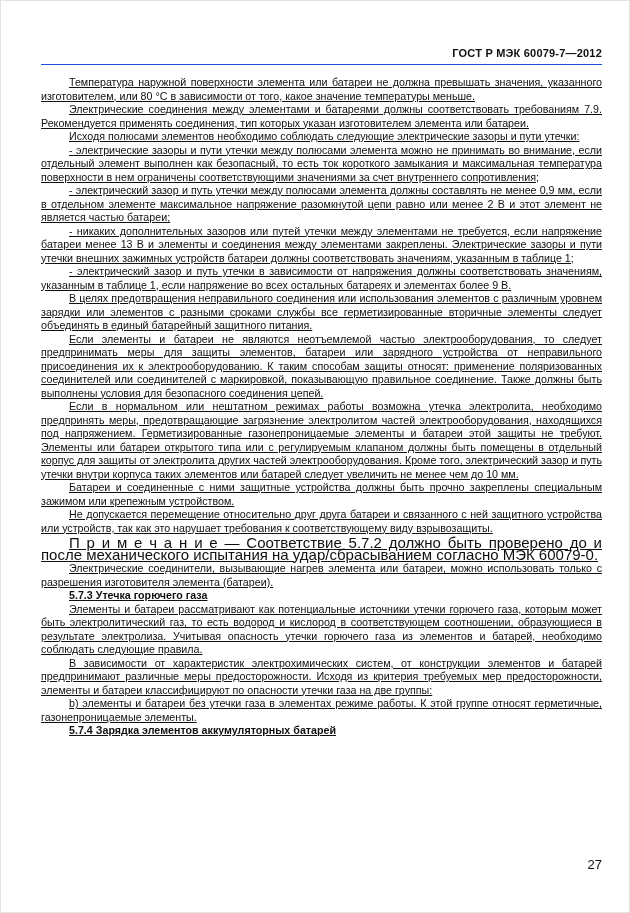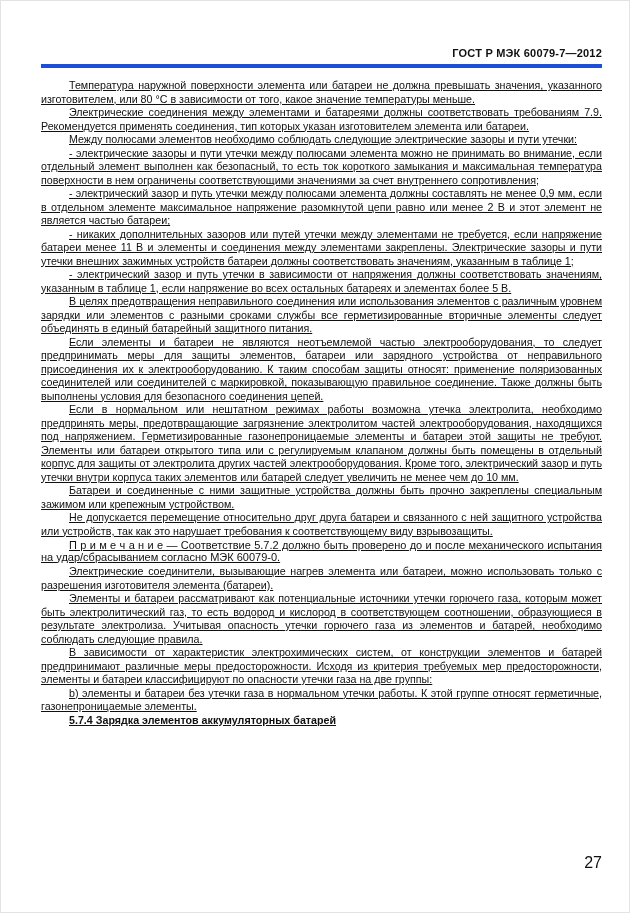--- a/index.html
+++ b/index.html
@@ -18,65 +18,66 @@
     background: #ffffff;
     border: 1px solid #e3e3e3;
     padding: 46px 27px 0 40px;
   }
   .doc-header {
     text-align: right;
     font-weight: bold;
     font-size: 11px;
     letter-spacing: 0.2px;
     padding-bottom: 5px;
-    border-bottom: 4px solid #1d4ed8;
+    border-bottom: 1px solid #1d4ed8;
     margin-bottom: 11px;
   }
   .doc-body {
     font-size: 10.7px;
     line-height: 13.5px;
     text-align: justify;
   }
   .para { text-indent: 28px; text-decoration: underline; }
   .heading { font-weight: bold; }
   .note {
-    font-size: 11px;
+    font-size: 15px;
     line-height: 11.6px;
     margin: 2px 0;
   }
   .page-number {
     position: absolute;
     right: 27px;
     bottom: 40px;
-    font-size: 16px;
+    font-size: 13px;
     color: #101010;
   }
 </style>
 </head>
 <body>
 
 <div class="page">
 
   <div class="doc-header">ГОСТ Р МЭК 60079-7—2012</div>
 
   <div class="doc-body">
     <p class="para">Температура наружной поверхности элемента или батареи не должна превышать значения, указанного изготовителем, или 80 °С в зависимости от того, какое значение температуры меньше.</p>
     <p class="para">Электрические соединения между элементами и батареями должны соответствовать требованиям 7.9. Рекомендуется применять соединения, тип которых указан изготовителем элемента или батареи.</p>
-    <p class="para">Между полюсами элементов необходимо соблюдать следующие электрические зазоры и пути утечки:</p>
+    <p class="para">Исходя полюсами элементов необходимо соблюдать следующие электрические зазоры и пути утечки:</p>
     <p class="para">- электрические зазоры и пути утечки между полюсами элемента можно не принимать во внимание, если отдельный элемент выполнен как безопасный, то есть ток короткого замыкания и максимальная температура поверхности в нем ограничены соответствующими значениями за счет внутреннего сопротивления;</p>
     <p class="para">- электрический зазор и путь утечки между полюсами элемента должны составлять не менее 0,9 мм, если в отдельном элементе максимальное напряжение разомкнутой цепи равно или менее 2 В и этот элемент не является частью батареи;</p>
-    <p class="para">- никаких дополнительных зазоров или путей утечки между элементами не требуется, если напряжение батареи менее 11 В и элементы и соединения между элементами закреплены. Электрические зазоры и пути утечки внешних зажимных устройств батареи должны соответствовать значениям, указанным в таблице 1;</p>
-    <p class="para">- электрический зазор и путь утечки в зависимости от напряжения должны соответствовать значениям, указанным в таблице 1, если напряжение во всех остальных батареях и элементах более 5 В.</p>
+    <p class="para">- никаких дополнительных зазоров или путей утечки между элементами не требуется, если напряжение батареи менее 13 В и элементы и соединения между элементами закреплены. Электрические зазоры и пути утечки внешних зажимных устройств батареи должны соответствовать значениям, указанным в таблице 1;</p>
+    <p class="para">- электрический зазор и путь утечки в зависимости от напряжения должны соответствовать значениям, указанным в таблице 1, если напряжение во всех остальных батареях и элементах более 9 В.</p>
     <p class="para">В целях предотвращения неправильного соединения или использования элементов с различным уровнем зарядки или элементов с разными сроками службы все герметизированные вторичные элементы следует объединять в единый батарейный защитного питания.</p>
     <p class="para">Если элементы и батареи не являются неотъемлемой частью электрооборудования, то следует предпринимать меры для защиты элементов, батареи или зарядного устройства от неправильного присоединения их к электрооборудованию. К таким способам защиты относят: применение поляризованных соединителей или соединителей с маркировкой, показывающую правильное соединение. Также должны быть выполнены условия для безопасного соединения цепей.</p>
     <p class="para">Если в нормальном или нештатном режимах работы возможна утечка электролита, необходимо предпринять меры, предотвращающие загрязнение электролитом частей электрооборудования, находящихся под напряжением. Герметизированные газонепроницаемые элементы и батареи этой защиты не требуют. Элементы или батареи открытого типа или с регулируемым клапаном должны быть помещены в отдельный корпус для защиты от электролита других частей электрооборудования. Кроме того, электрический зазор и путь утечки внутри корпуса таких элементов или батарей следует увеличить не менее чем до 10 мм.</p>
     <p class="para">Батареи и соединенные с ними защитные устройства должны быть прочно закреплены специальным зажимом или крепежным устройством.</p>
     <p class="para">Не допускается перемещение относительно друг друга батареи и связанного с ней защитного устройства или устройств, так как это нарушает требования к соответствующему виду взрывозащиты.</p>
     <p class="para note">П р и м е ч а н и е — Соответствие 5.7.2 должно быть проверено до и после механического испытания на удар/сбрасыванием согласно МЭК 60079-0.</p>
     <p class="para">Электрические соединители, вызывающие нагрев элемента или батареи, можно использовать только с разрешения изготовителя элемента (батареи).</p>
+    <p class="para heading">5.7.3 Утечка горючего газа</p>
     <p class="para">Элементы и батареи рассматривают как потенциальные источники утечки горючего газа, которым может быть электролитический газ, то есть водород и кислород в соответствующем соотношении, образующиеся в результате электролиза. Учитывая опасность утечки горючего газа из элементов и батарей, необходимо соблюдать следующие правила.</p>
     <p class="para">В зависимости от характеристик электрохимических систем, от конструкции элементов и батарей предпринимают различные меры предосторожности. Исходя из критерия требуемых мер предосторожности, элементы и батареи классифицируют по опасности утечки газа на две группы:</p>
-    <p class="para">b) элементы и батареи без утечки газа в нормальном утечки работы. К этой группе относят герметичные, газонепроницаемые элементы.</p>
+    <p class="para">b) элементы и батареи без утечки газа в элементах режиме работы. К этой группе относят герметичные, газонепроницаемые элементы.</p>
     <p class="para heading">5.7.4 Зарядка элементов аккумуляторных батарей</p>
   </div>
 
   <div class="page-number">27</div>
 </div>
 
 </body></html>

